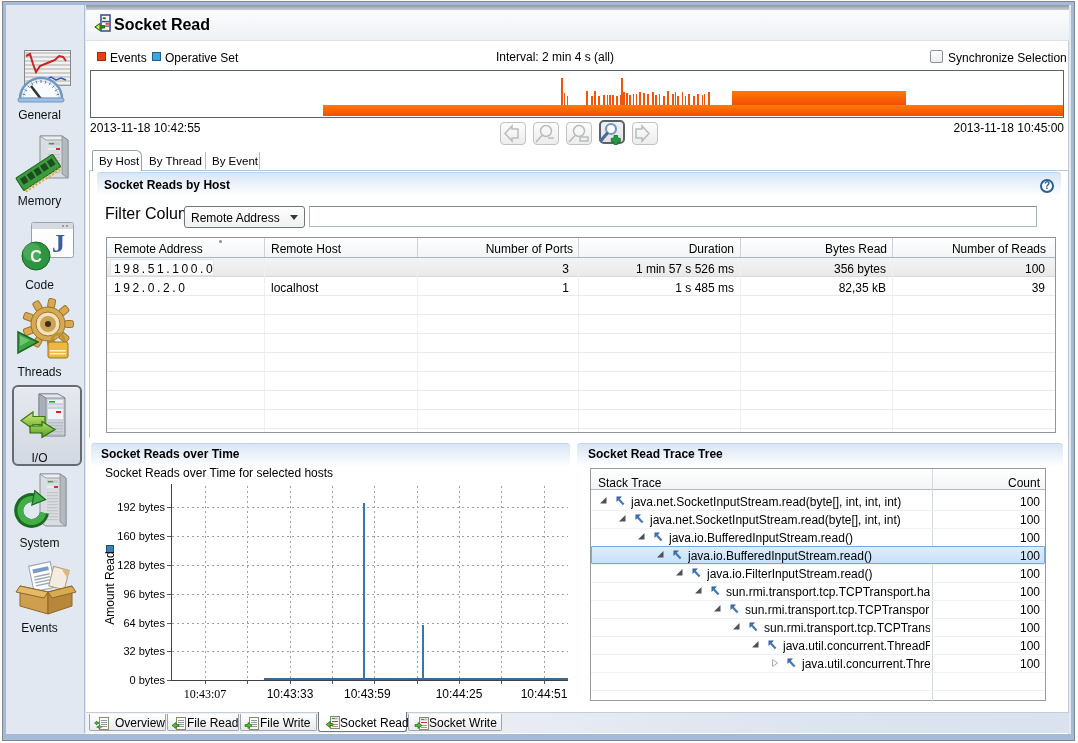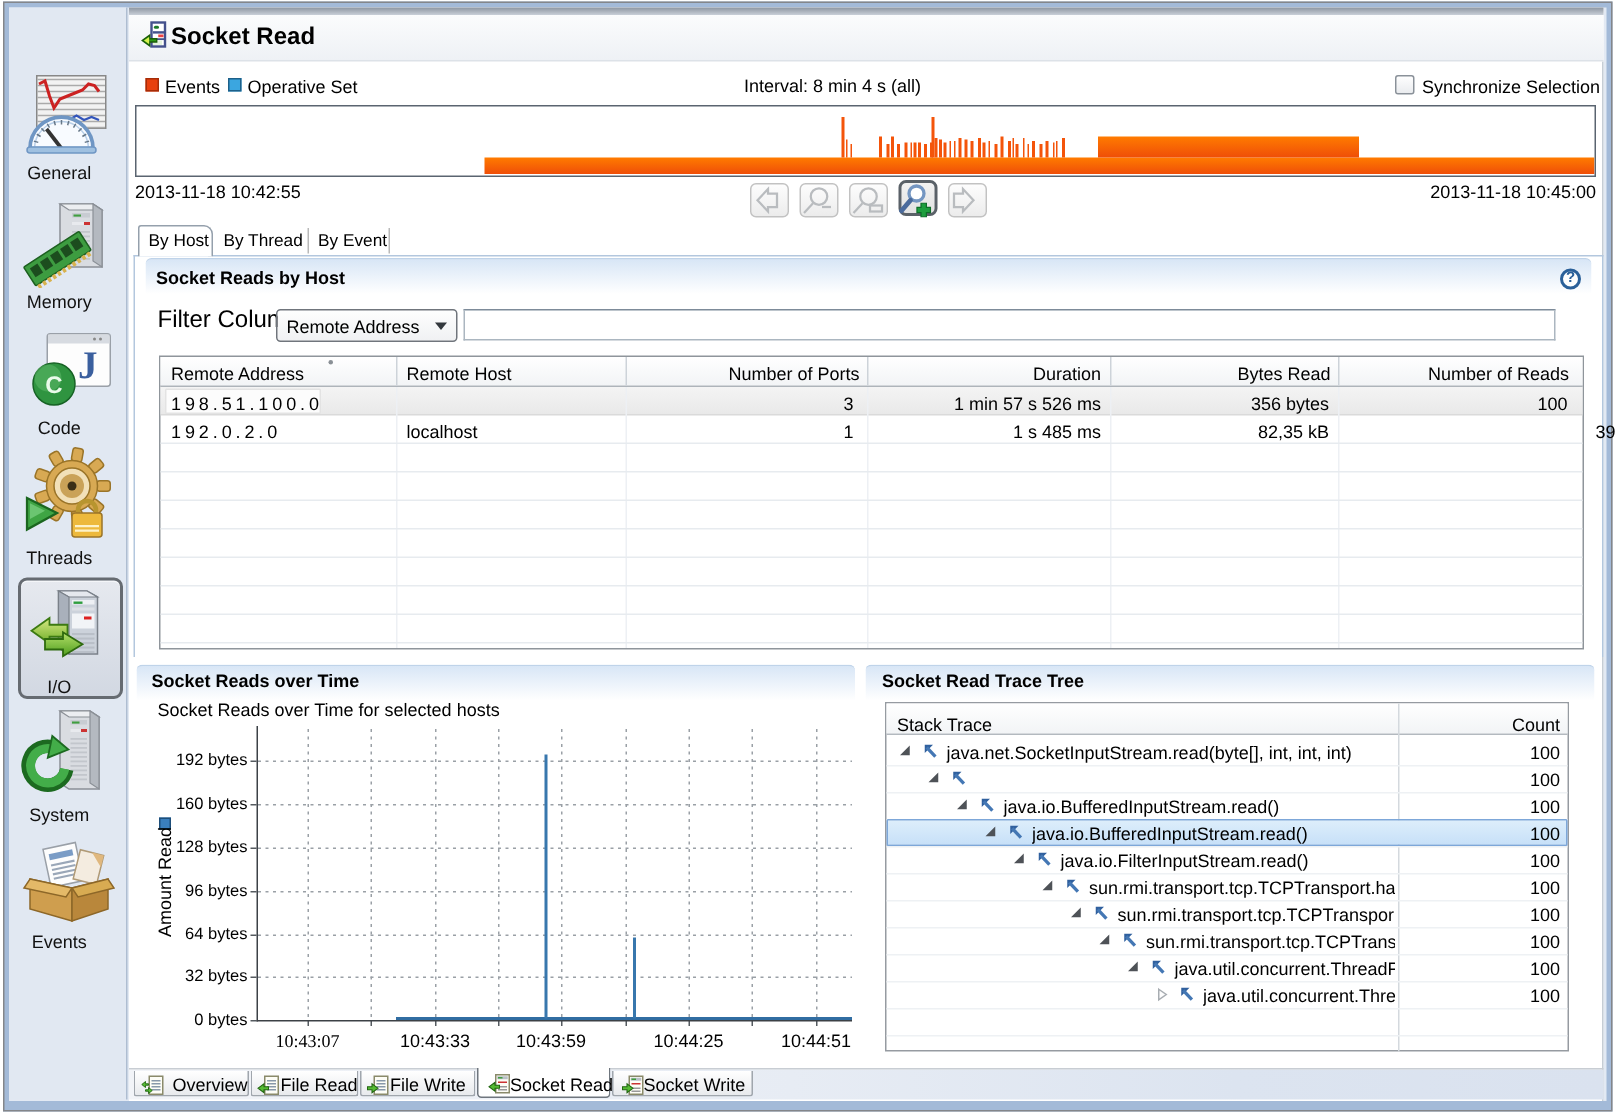--- a/index.html
+++ b/index.html
@@ -229,21 +229,21 @@
         <rect x="11.5" y="9" width="3.5" height="1.8" fill="#ee4444"></rect>
         <rect x="8" y="11.5" width="7.4" height="1.2" fill="#44518c"></rect>
         <rect x="8" y="13" width="6" height="3" fill="#e4f2dc"></rect>
         <path d="M10.5 11.8 L10.5 14 L5.8 14 L5.8 16.6 L0.8 13 L5.8 9.4 L5.8 11.8 Z" fill="#2c9a12" stroke="#1a5c08" stroke-width="0.9"></path>
         <path d="M5.4 10.6 L5.4 15.4 L2 13 Z" fill="#d8f050"></path>
       </svg></div>
 <div class="sq" style="left:97px; top:52px; background:#e8400e; border:1px solid #a52c08;"></div>
 <div class="abs t11" style="left:110px; top:51px;">Events</div>
 <div class="sq" style="left:152px; top:52px; background:#3ba6e0; border:1px solid #1d6089;"></div>
 <div class="abs t11" style="left:165px; top:51px;">Operative Set</div>
-<div class="abs t11" style="left:475px; top:50px; width:160px; text-align:center;">Interval: 8 min 4 s (all)</div>
+<div class="abs t11" style="left:475px; top:50px; width:160px; text-align:center;">Interval: 2 min 4 s (all)</div>
 <div class="abs" style="left:930px; top:50px; width:13px; height:13px; border:1px solid #8a9199; border-radius:2px; background:linear-gradient(#fefefe,#eaecef);"></div>
 <div class="abs t11" style="left:948px; top:51px;">Synchronize Selection</div>
 <div class="abs" id="tlbox"></div>
 <div class="abs" style="left:91px; top:71px;"><svg width="972" height="46">
 <defs>
           <linearGradient id="og" x1="0" y1="0" x2="0" y2="1">
             <stop offset="0" stop-color="#ff7b00"></stop>
             <stop offset="1" stop-color="#ef4e08"></stop>
           </linearGradient>
         </defs>
@@ -346,21 +346,21 @@
 <div class="cell" style="left:114px; top:262px; letter-spacing:2.6px;">198.51.100.0</div>
 <div class="cell right" style="left:420px; top:262px; width:149px;">3</div>
 <div class="cell right" style="left:580px; top:262px; width:154px;">1 min 57 s 526 ms</div>
 <div class="cell right" style="left:742px; top:262px; width:144px;">356 bytes</div>
 <div class="cell right" style="left:894px; top:262px; width:151px;">100</div>
 <div class="cell" style="left:114px; top:281px; letter-spacing:2.6px;">192.0.2.0</div>
 <div class="cell" style="left:271px; top:281px;">localhost</div>
 <div class="cell right" style="left:420px; top:281px; width:149px;">1</div>
 <div class="cell right" style="left:580px; top:281px; width:154px;">1 s 485 ms</div>
 <div class="cell right" style="left:742px; top:281px; width:144px;">82,35 kB</div>
-<div class="cell right" style="left:926px; top:281px; width:151px;">39</div>
+<div class="cell right" style="left:894px; top:281px; width:151px;">39</div>
 <div class="vlineb" style="left:264px;"></div>
 <div class="vlineb" style="left:417px;"></div>
 <div class="vlineb" style="left:578px;"></div>
 <div class="vlineb" style="left:740px;"></div>
 <div class="vlineb" style="left:892px;"></div>
 <div class="hline1" style="top:295px;"></div>
 <div class="hline1" style="top:314px;"></div>
 <div class="hline1" style="top:333px;"></div>
 <div class="hline1" style="top:352px;"></div>
 <div class="hline1" style="top:371px;"></div>
@@ -444,20 +444,21 @@
 <div class="abs t11" style="left:631px; top:495px; width:299px; overflow:hidden;">java.net.SocketInputStream.read(byte[], int, int, int)</div>
 <div class="abs t11 right" style="left:934px; top:495px; width:106px;">100</div>
 <div class="tline" style="top:528px;"></div>
 <svg class="abs" style="left:618px; top:514px;" width="9" height="9">
       <path d="M7.5 1 L7.5 7.5 L1 7.5 Z" fill="#4e5257"></path>
     </svg>
 <svg class="abs" style="left:634px; top:514px;" width="12" height="12">
       <path d="M1.5 0.5 L7 0.5 L1.5 6 Z" fill="#30609e"></path>
       <line x1="2.8" y1="2.2" x2="8.6" y2="8.4" stroke="#4477b4" stroke-width="2.2"></line>
     </svg>
+<div class="abs t11" style="left:650px; top:513px; width:280px; overflow:hidden;">java.net.SocketInputStream.read(byte[], int, int)</div>
 <div class="abs t11 right" style="left:934px; top:513px; width:106px;">100</div>
 <div class="tline" style="top:546px;"></div>
 <svg class="abs" style="left:637px; top:532px;" width="9" height="9">
       <path d="M7.5 1 L7.5 7.5 L1 7.5 Z" fill="#4e5257"></path>
     </svg>
 <svg class="abs" style="left:653px; top:532px;" width="12" height="12">
       <path d="M1.5 0.5 L7 0.5 L1.5 6 Z" fill="#30609e"></path>
       <line x1="2.8" y1="2.2" x2="8.6" y2="8.4" stroke="#4477b4" stroke-width="2.2"></line>
     </svg>
 <div class="abs t11" style="left:669px; top:531px; width:261px; overflow:hidden;">java.io.BufferedInputStream.read()</div>

